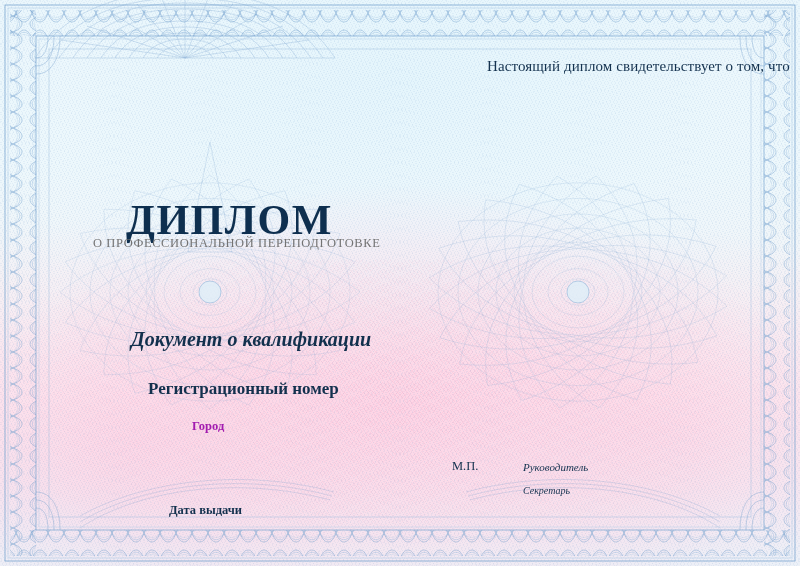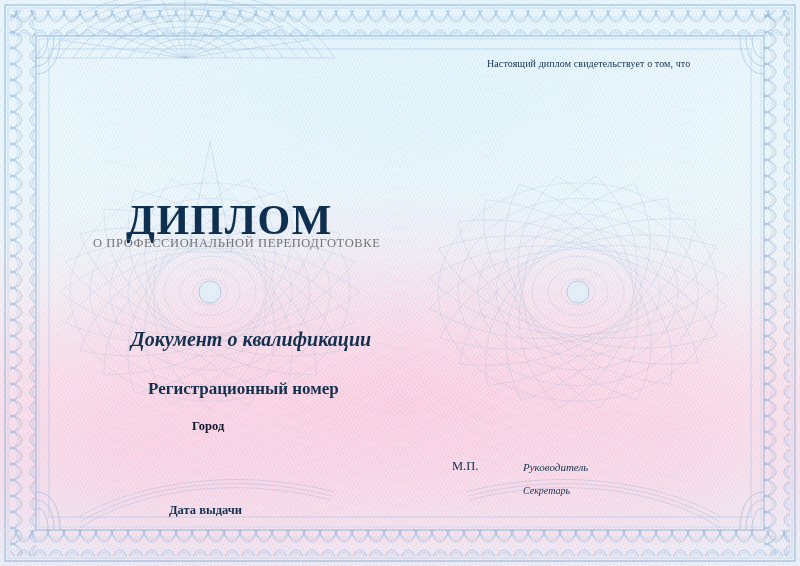--- a/index.html
+++ b/index.html
@@ -73,21 +73,21 @@
     inset: 0;
   }
   .txt {
     position: absolute;
     color: #123a5e;
     white-space: nowrap;
   }
   #top-statement {
     top: 58px;
     left: 487px;
-    font-size: 10px;
+    font-size: 15px;
     letter-spacing: 0.1px;
     color: #14324f;
   }
   #diploma-title {
     top: 196px;
     left: 126px;
     font-size: 42px;
     font-weight: bold;
     letter-spacing: 1.5px;
     color: #0e2f4f;
@@ -112,21 +112,21 @@
     left: 148px;
     font-size: 17px;
     font-weight: bold;
     color: #12304d;
   }
   #city-label {
     top: 419px;
     left: 192px;
     font-size: 12.5px;
     font-weight: bold;
-    color: #0f172a;
+    color: #a21caf;
   }
   #issue-date-label {
     top: 459px;
     left: 169px;
     font-size: 12.5px;
     font-weight: bold;
     color: #12304d;
     margin-top: 44px;
   }
   #seal-label {

